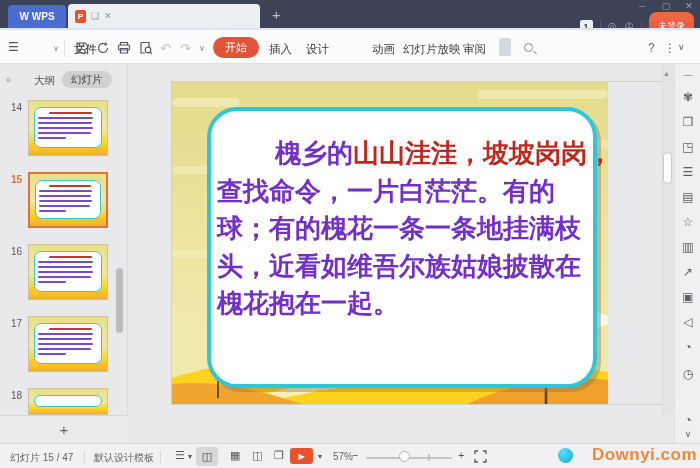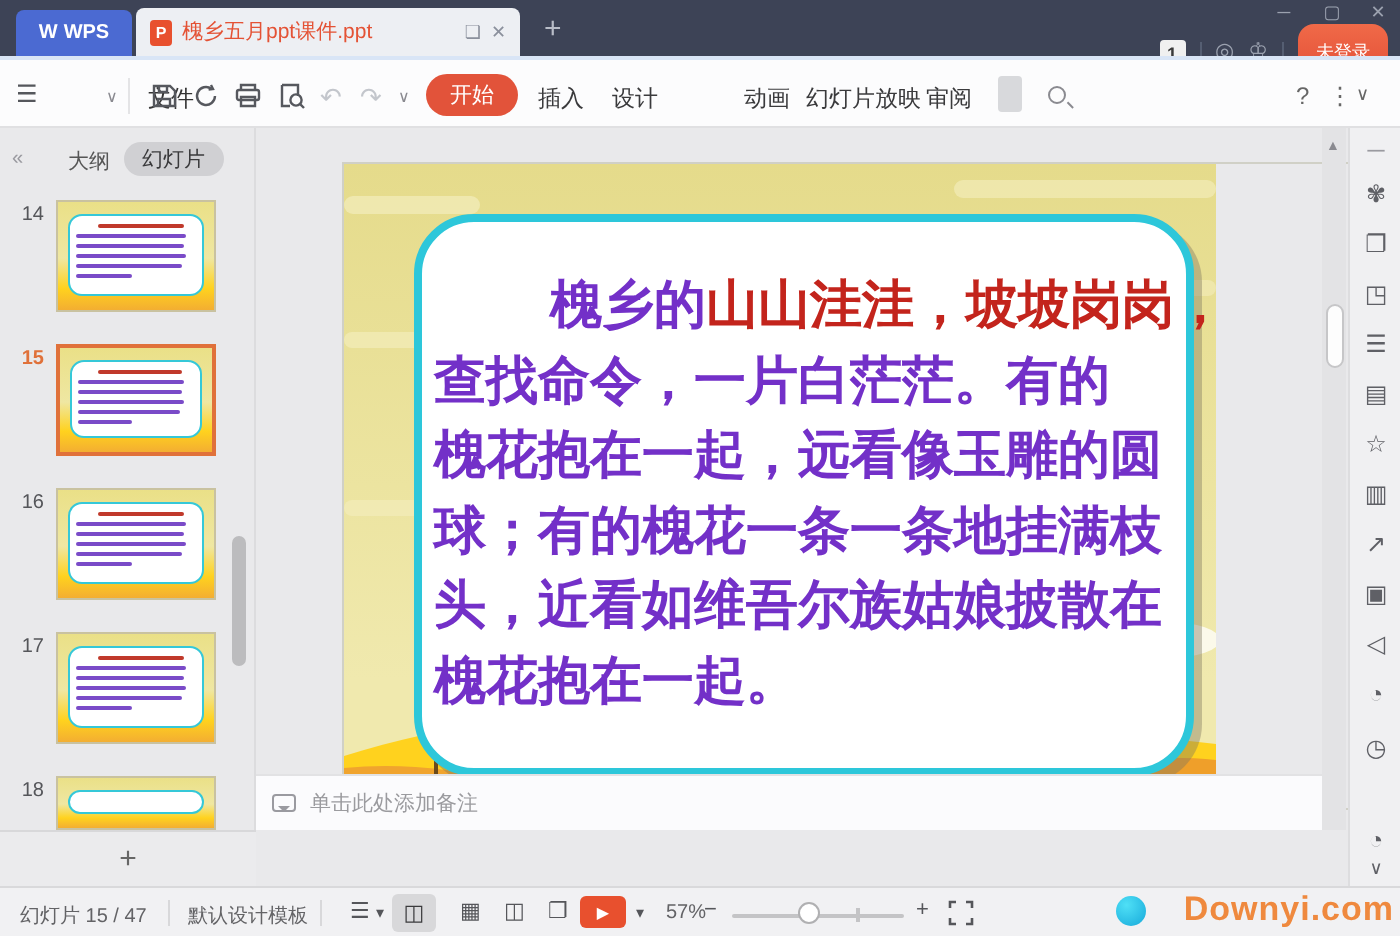--- a/index.html
+++ b/index.html
@@ -135,21 +135,20 @@
 
 <div id="frame">
 
   <div class="titlebar">
     <div class="wps-tab">
       <span>W</span>
       <span>WPS</span>
     </div>
     <div class="doc-tab">
       <span class="ppt-ico">P</span>
-      <span class="doc-title">槐乡五月ppt课件.ppt</span>
       <span class="tab-mini">❏</span>
       <span class="tab-mini">✕</span>
     </div>
     <span class="newtab">+</span>
     <span class="winctl" style="left:634px;">─</span>
     <span class="winctl" style="left:658px;">▢</span>
     <span class="winctl" style="left:681px;">✕</span>
     <div class="acct-row">
       <span class="badge1">1</span>
       <span class="tb-div"></span>
@@ -294,29 +293,24 @@
         <path d="M0,322 L0,302 C40,298 80,306 130,322 Z" fill="#f0a42e"></path>
         <path d="M295,322 C340,300 400,294 436,298 L436,322 Z" fill="#ef9f2a"></path>
         <path d="M46,262 L46,316" stroke="#6b4a1a" stroke-width="2"></path>
         <path d="M46,266 L38,258 M46,270 L54,260 M46,263 L41,255" stroke="#c0522a" stroke-width="1.4"></path>
         <path d="M374,250 L374,322" stroke="#5f3c12" stroke-width="2.5"></path>
         <path d="M374,258 L362,244 M374,264 L388,248 M374,254 L380,242 M374,272 L364,262" stroke="#7a4218" stroke-width="1.6"></path>
       </svg>
       <div class="textbox">
         <div class="tl1"><span>槐乡的</span><span class="t-red">山山洼洼，坡坡岗岗，</span></div>
         <div>查找命令，一片白茫茫。有的</div>
-        <div>槐花抱在一起，远看像玉雕的圆</div>
         <div>球；有的槐花一条一条地挂满枝</div>
         <div>头，近看如维吾尔族姑娘披散在</div>
         <div>槐花抱在一起。</div>
       </div>
-    </div>
-    <div class="notesbar">
-      <span class="cmt-ico"></span>
-      <span class="notes-text">单击此处添加备注</span>
     </div>
   </div>
 
   <div class="v-scroll">
     <span class="v-up">▲</span>
     <div class="v-thumb"></div>
   </div>
 
   <div class="righttb">
     <span class="rt-ic" style="top:4px; color:#9a9aa0;">─</span>

